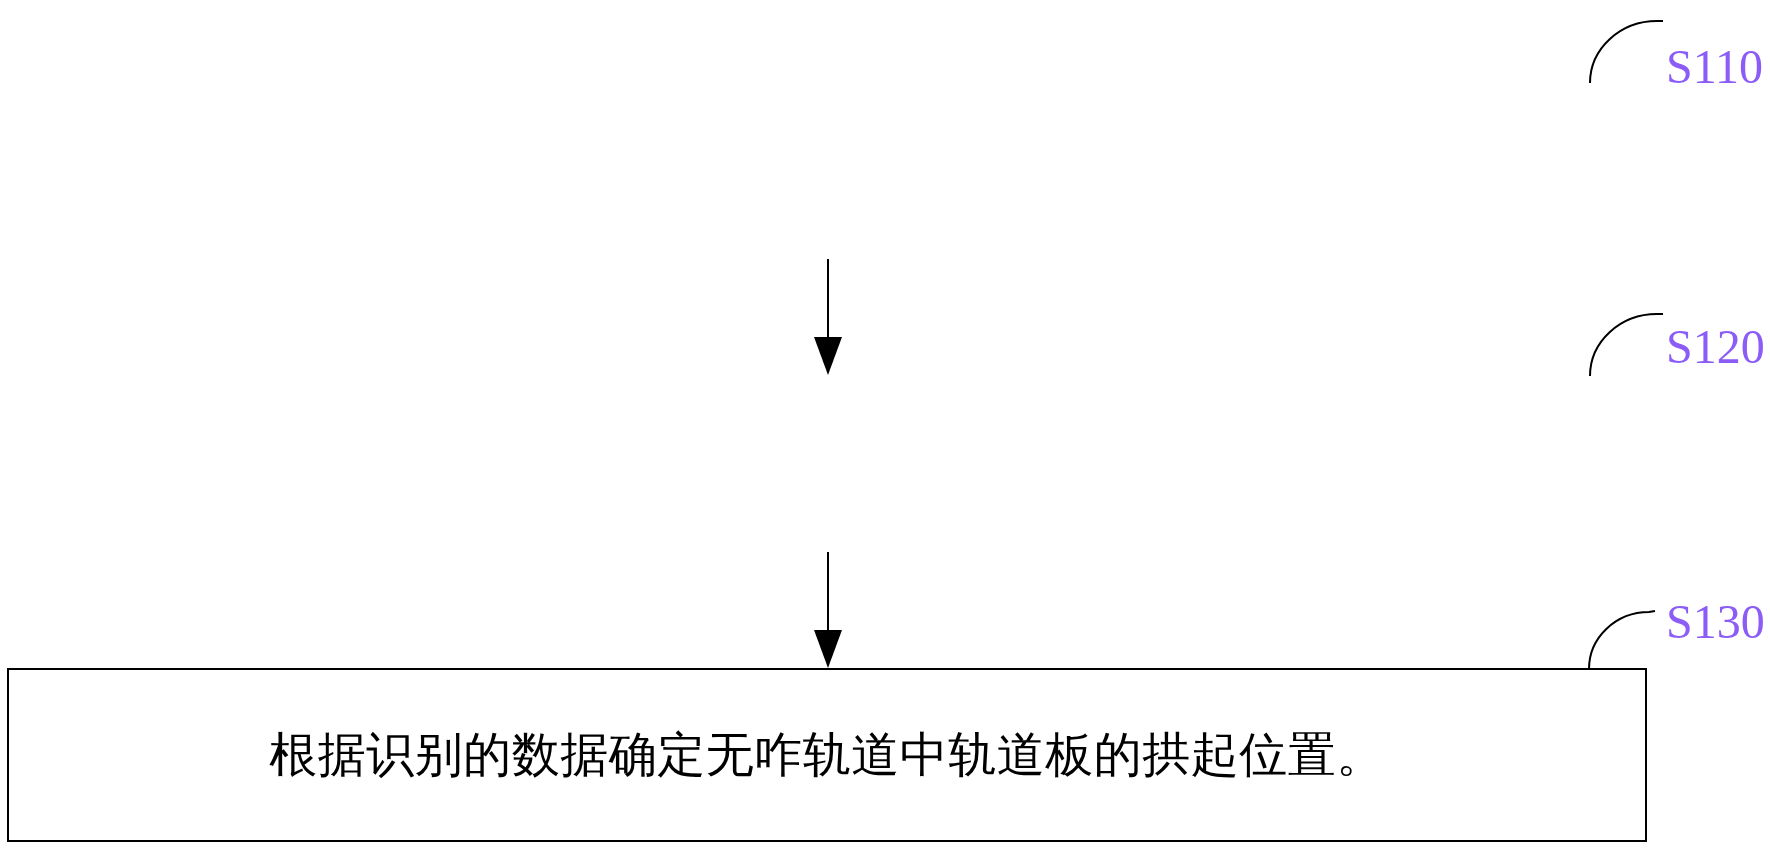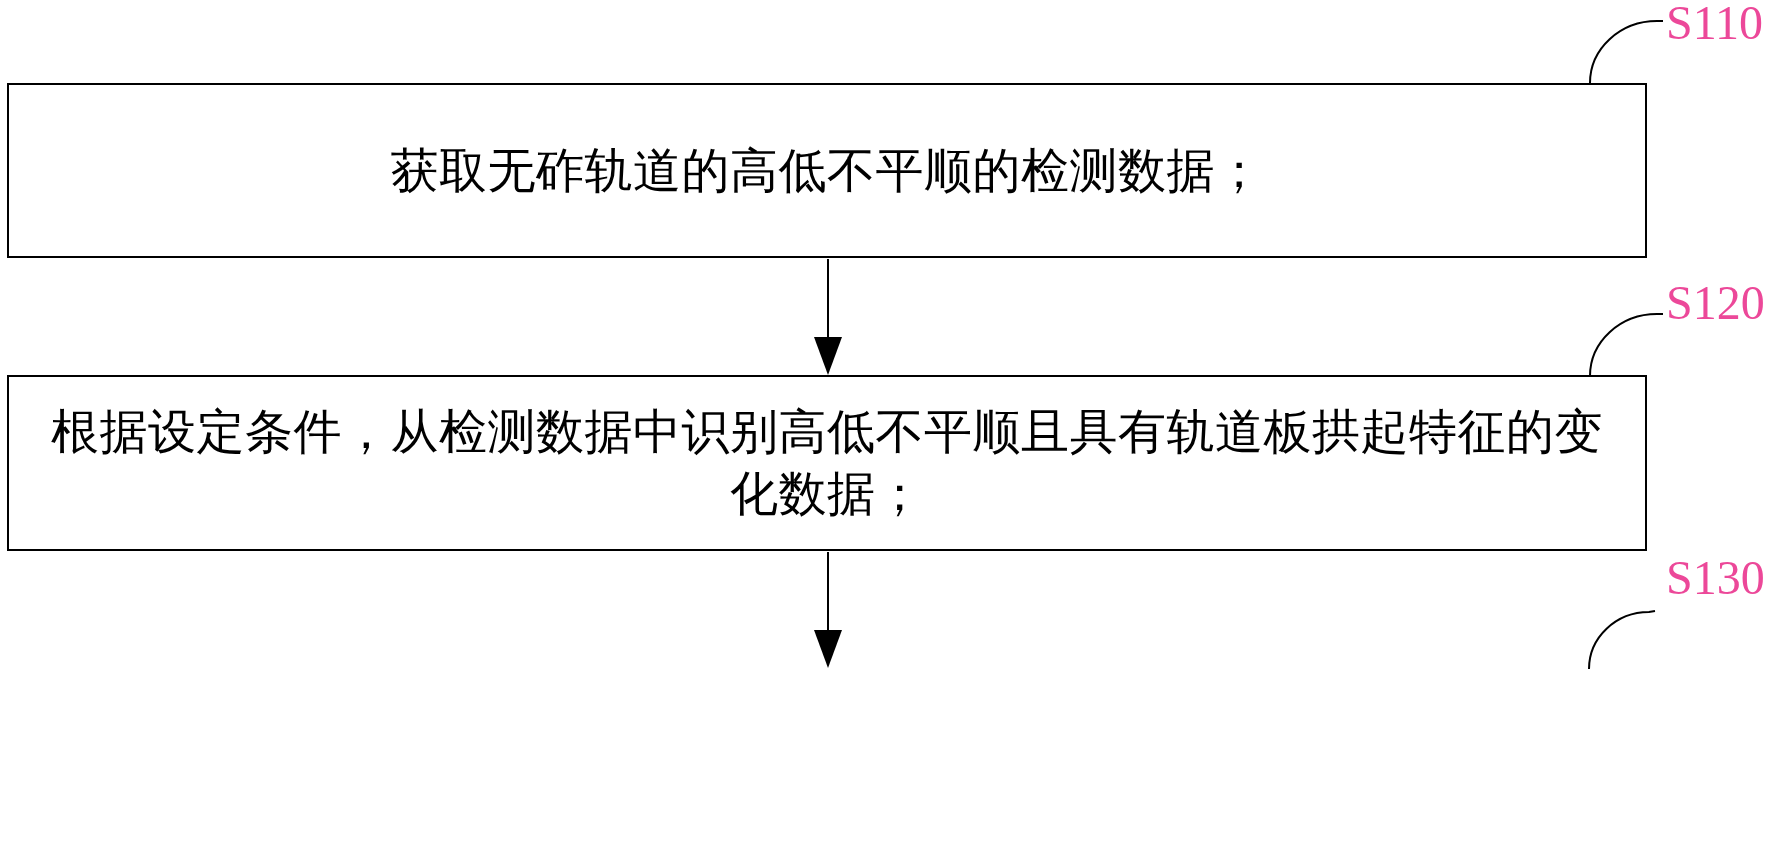--- a/index.html
+++ b/index.html
@@ -30,21 +30,22 @@
   }
   .flow-box .txt-line{display:block;white-space:nowrap;}
   .box-1{top:83px;height:175px;}
   .box-2{top:375px;height:176px;}
   .box-3{top:668px;height:174px;}
   .step-label{
     position:absolute;
     left:1666px;
     font-size:48px;line-height:48px;
     white-space:nowrap;
-    color:#ec4899;
+    color:#8b5cf6;
+    margin-top:44px;
   }
   .label-1{top:-1px;}
   .label-2{top:279px;}
   .label-3{top:554px;}
 </style>
 </head>
 <body>
 
 <div class="canvas">
 
@@ -58,27 +59,23 @@
     <g>
       <line x1="828" y1="552" x2="828" y2="635" stroke="#000000" stroke-width="2"></line>
       <polygon points="828,668 814,630 842,630" fill="#000000"></polygon>
     </g>
 
     <path d="M 1590 83 A 67 62 0 0 1 1657 21 L 1663 21" fill="none" stroke="#000000" stroke-width="2"></path>
     <path d="M 1590 376 A 67 62 0 0 1 1657 314 L 1663 314" fill="none" stroke="#000000" stroke-width="2"></path>
     <path d="M 1589 669 A 60 57 0 0 1 1649 612 L 1655 611" fill="none" stroke="#000000" stroke-width="2"></path>
   </svg>
 
-  <div class="flow-box box-1">
-    <span class="txt-line">获取无砟轨道的高低不平顺的检测数据；</span>
+
+
+  <div class="flow-box box-3">
+    <span class="txt-line">根据识别的数据确定无咋轨道中轨道板的拱起位置。</span>
   </div>
-
-  <div class="flow-box box-2">
-    <span class="txt-line">根据设定条件，从检测数据中识别高低不平顺且具有轨道板拱起特征的变</span>
-    <span class="txt-line">化数据；</span>
-  </div>
-
 
   <div class="step-label label-1">S110</div>
   <div class="step-label label-2">S120</div>
   <div class="step-label label-3">S130</div>
 
 </div>
 
 </body></html>

